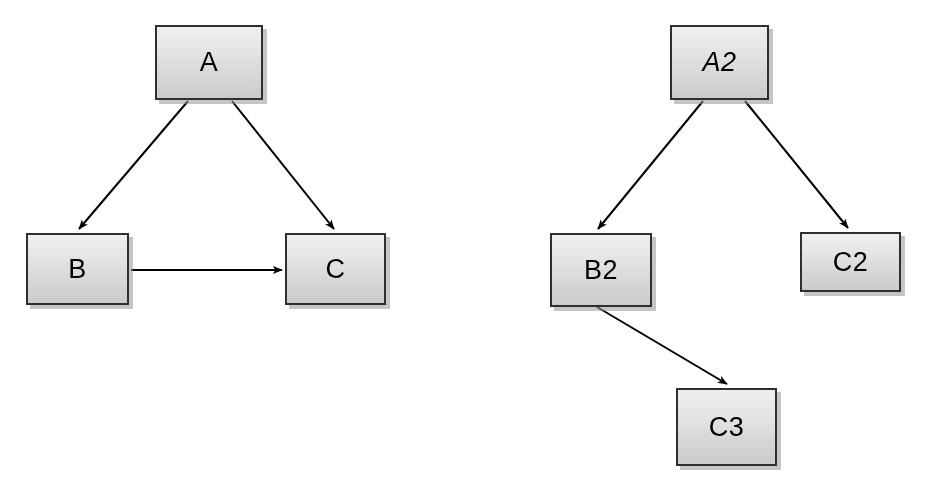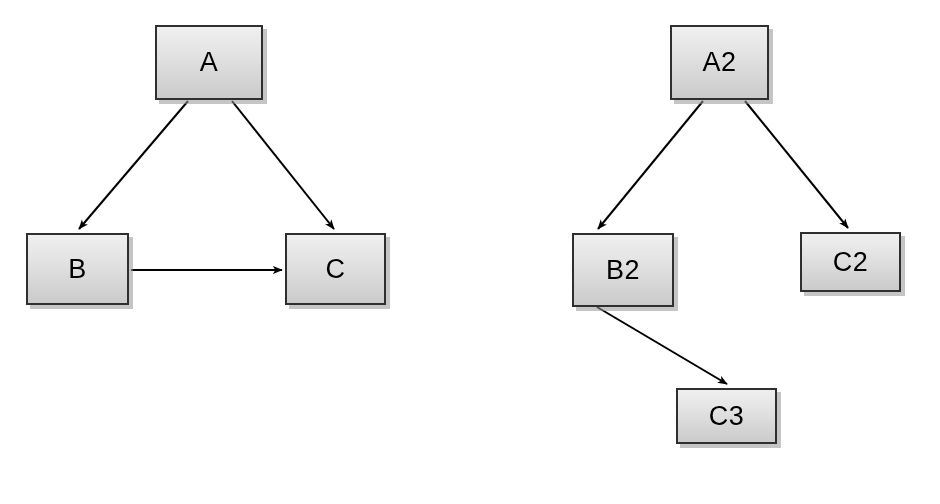--- a/index.html
+++ b/index.html
@@ -71,27 +71,27 @@
   <div id="nodes-group">
       <div class="node" style="left: 155px; top: 25px; width: 108px; height: 75px;">
         <span class="node-label">A</span>
       </div>
       <div class="node" style="left: 26px; top: 233px; width: 103px; height: 72px;">
         <span class="node-label">B</span>
       </div>
       <div class="node" style="left: 285px; top: 233px; width: 101px; height: 72px;">
         <span class="node-label">C</span>
       </div>
-      <div class="node" style="left: 670px; top: 25px; width: 99px; height: 75px;">
+      <div class="node" style="left: 670px; top: 25px; width: 99px; height: 75px; font-style: italic;">
         <span class="node-label">A2</span>
       </div>
-      <div class="node" style="left: 572px; top: 233px; width: 102px; height: 74px;">
+      <div class="node" style="left: 550px; top: 233px; width: 102px; height: 74px;">
         <span class="node-label">B2</span>
       </div>
       <div class="node" style="left: 800px; top: 232px; width: 101px; height: 60px;">
         <span class="node-label">C2</span>
       </div>
-      <div class="node" style="left: 676px; top: 388px; width: 101px; height: 56px;">
+      <div class="node" style="left: 676px; top: 388px; width: 101px; height: 78px;">
         <span class="node-label">C3</span>
       </div>
     </div>
 
 </div>
 
 </body></html>

